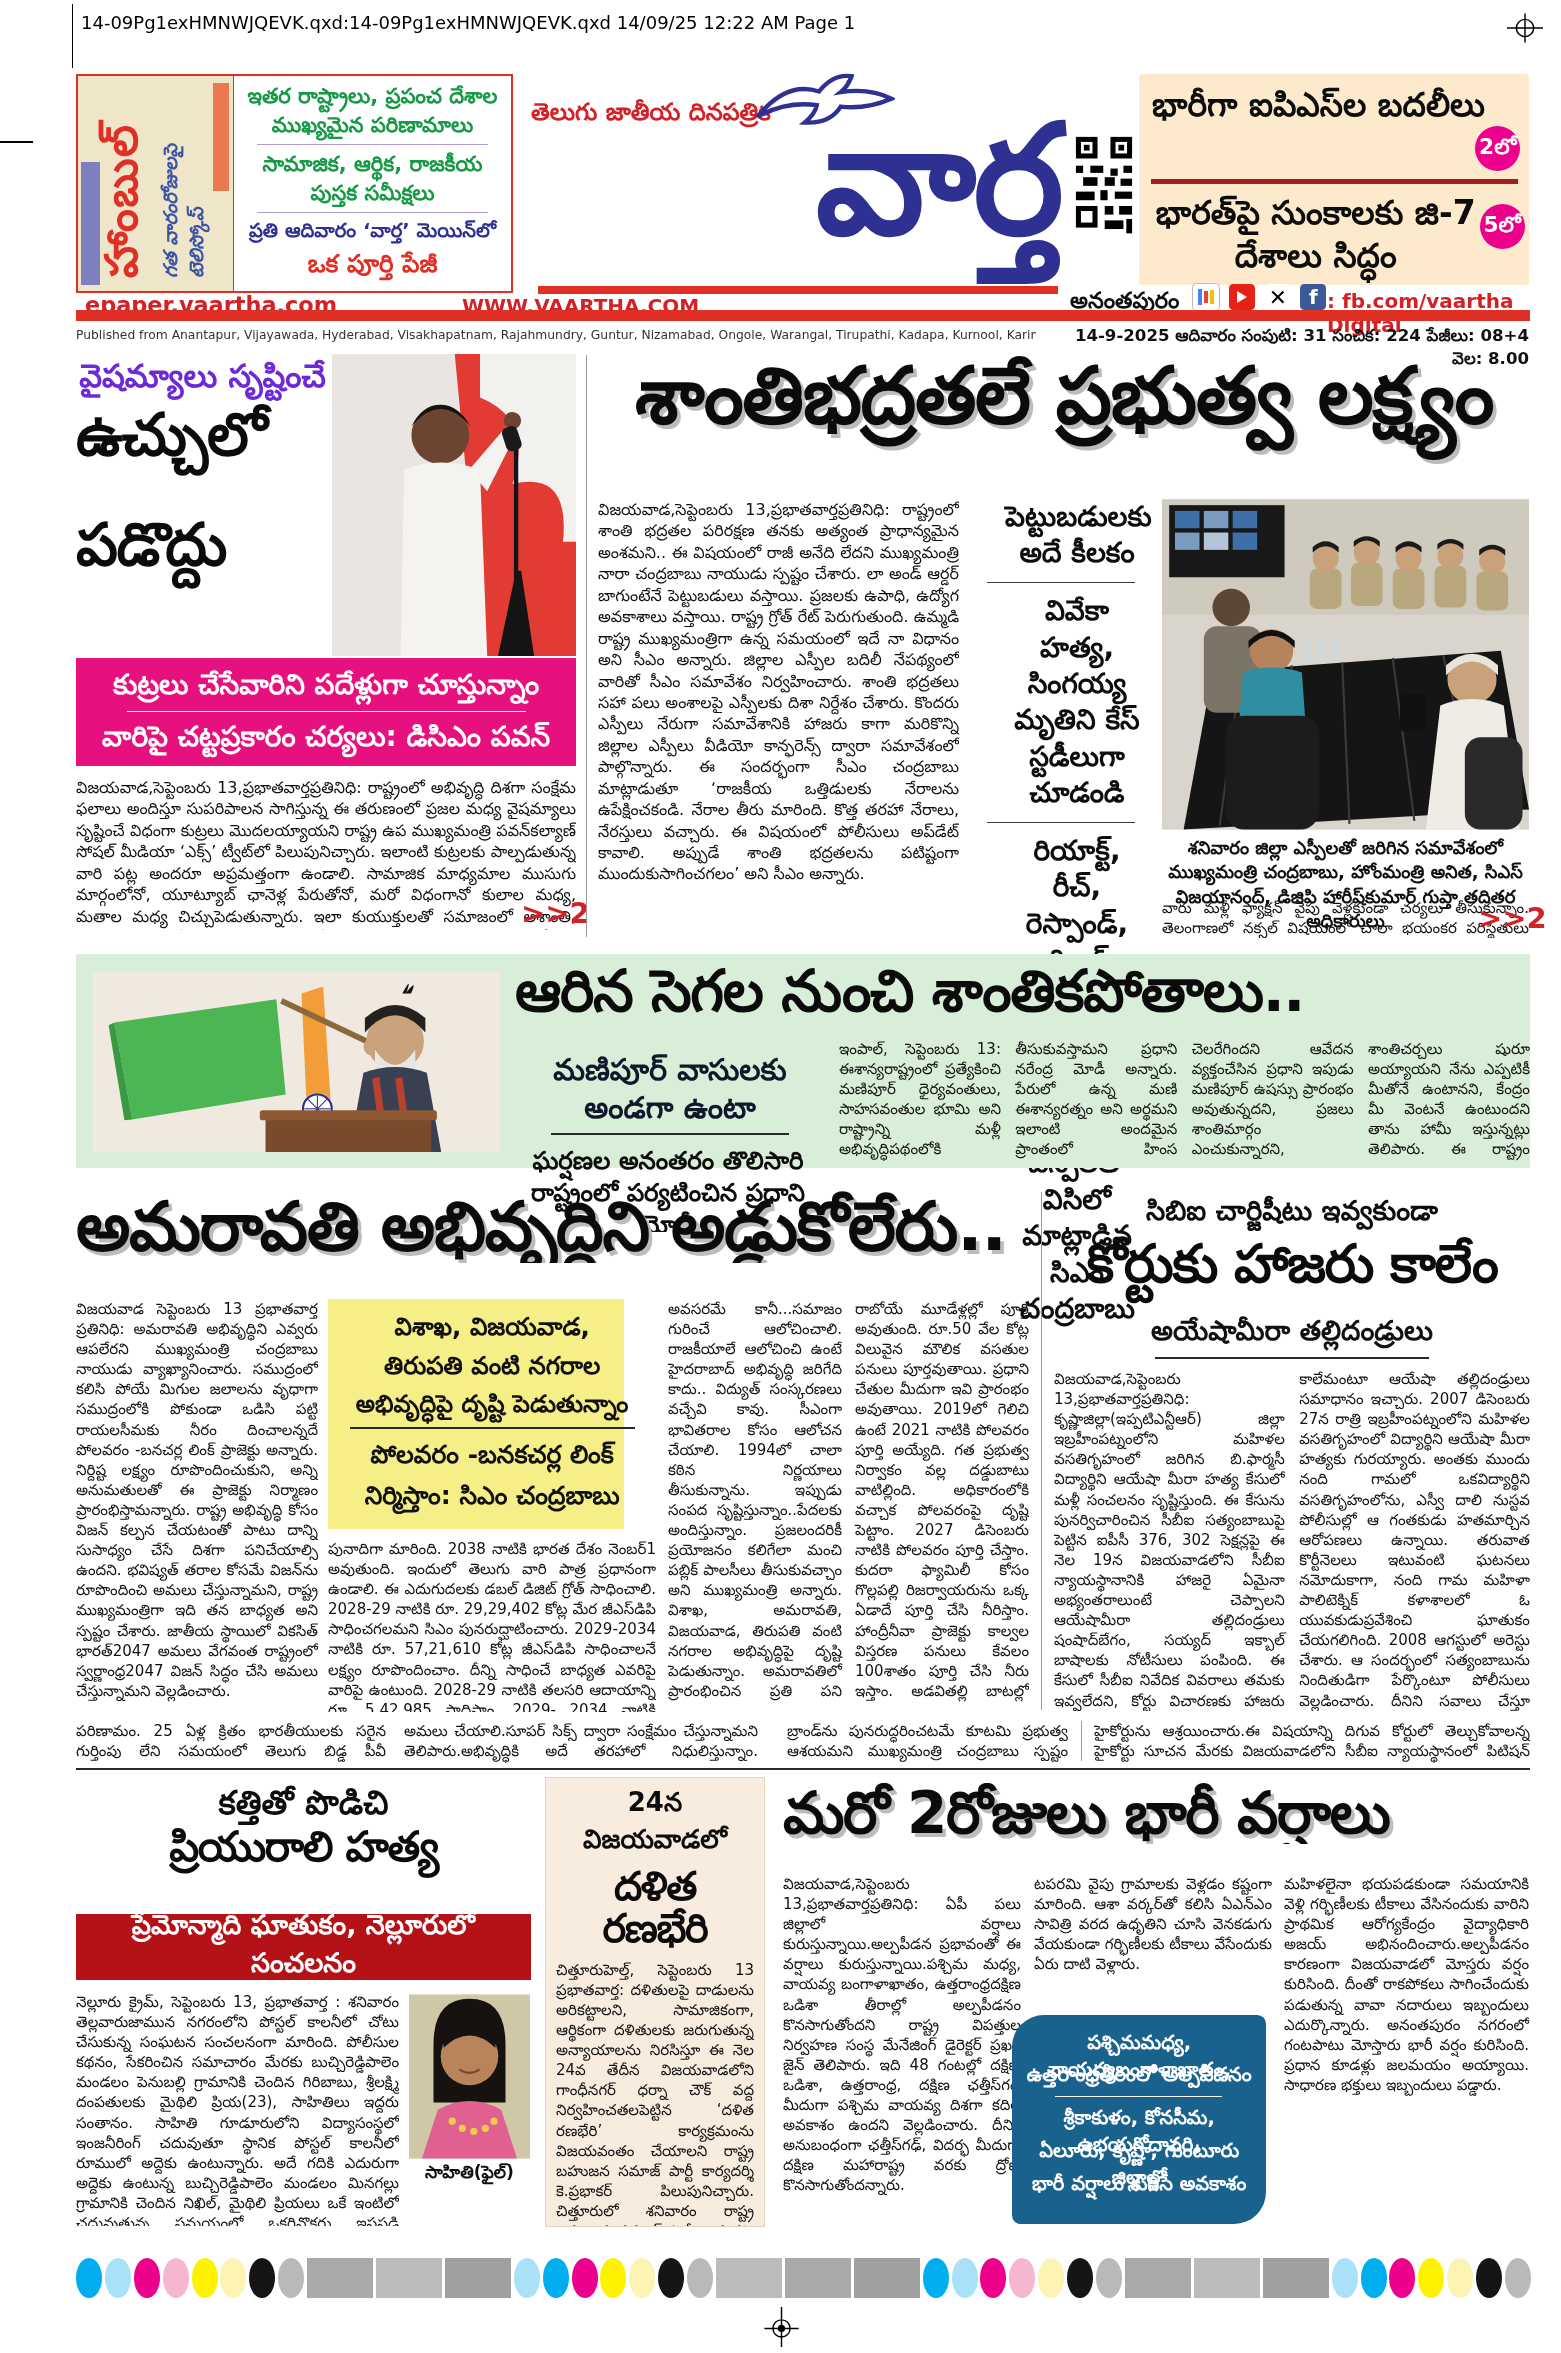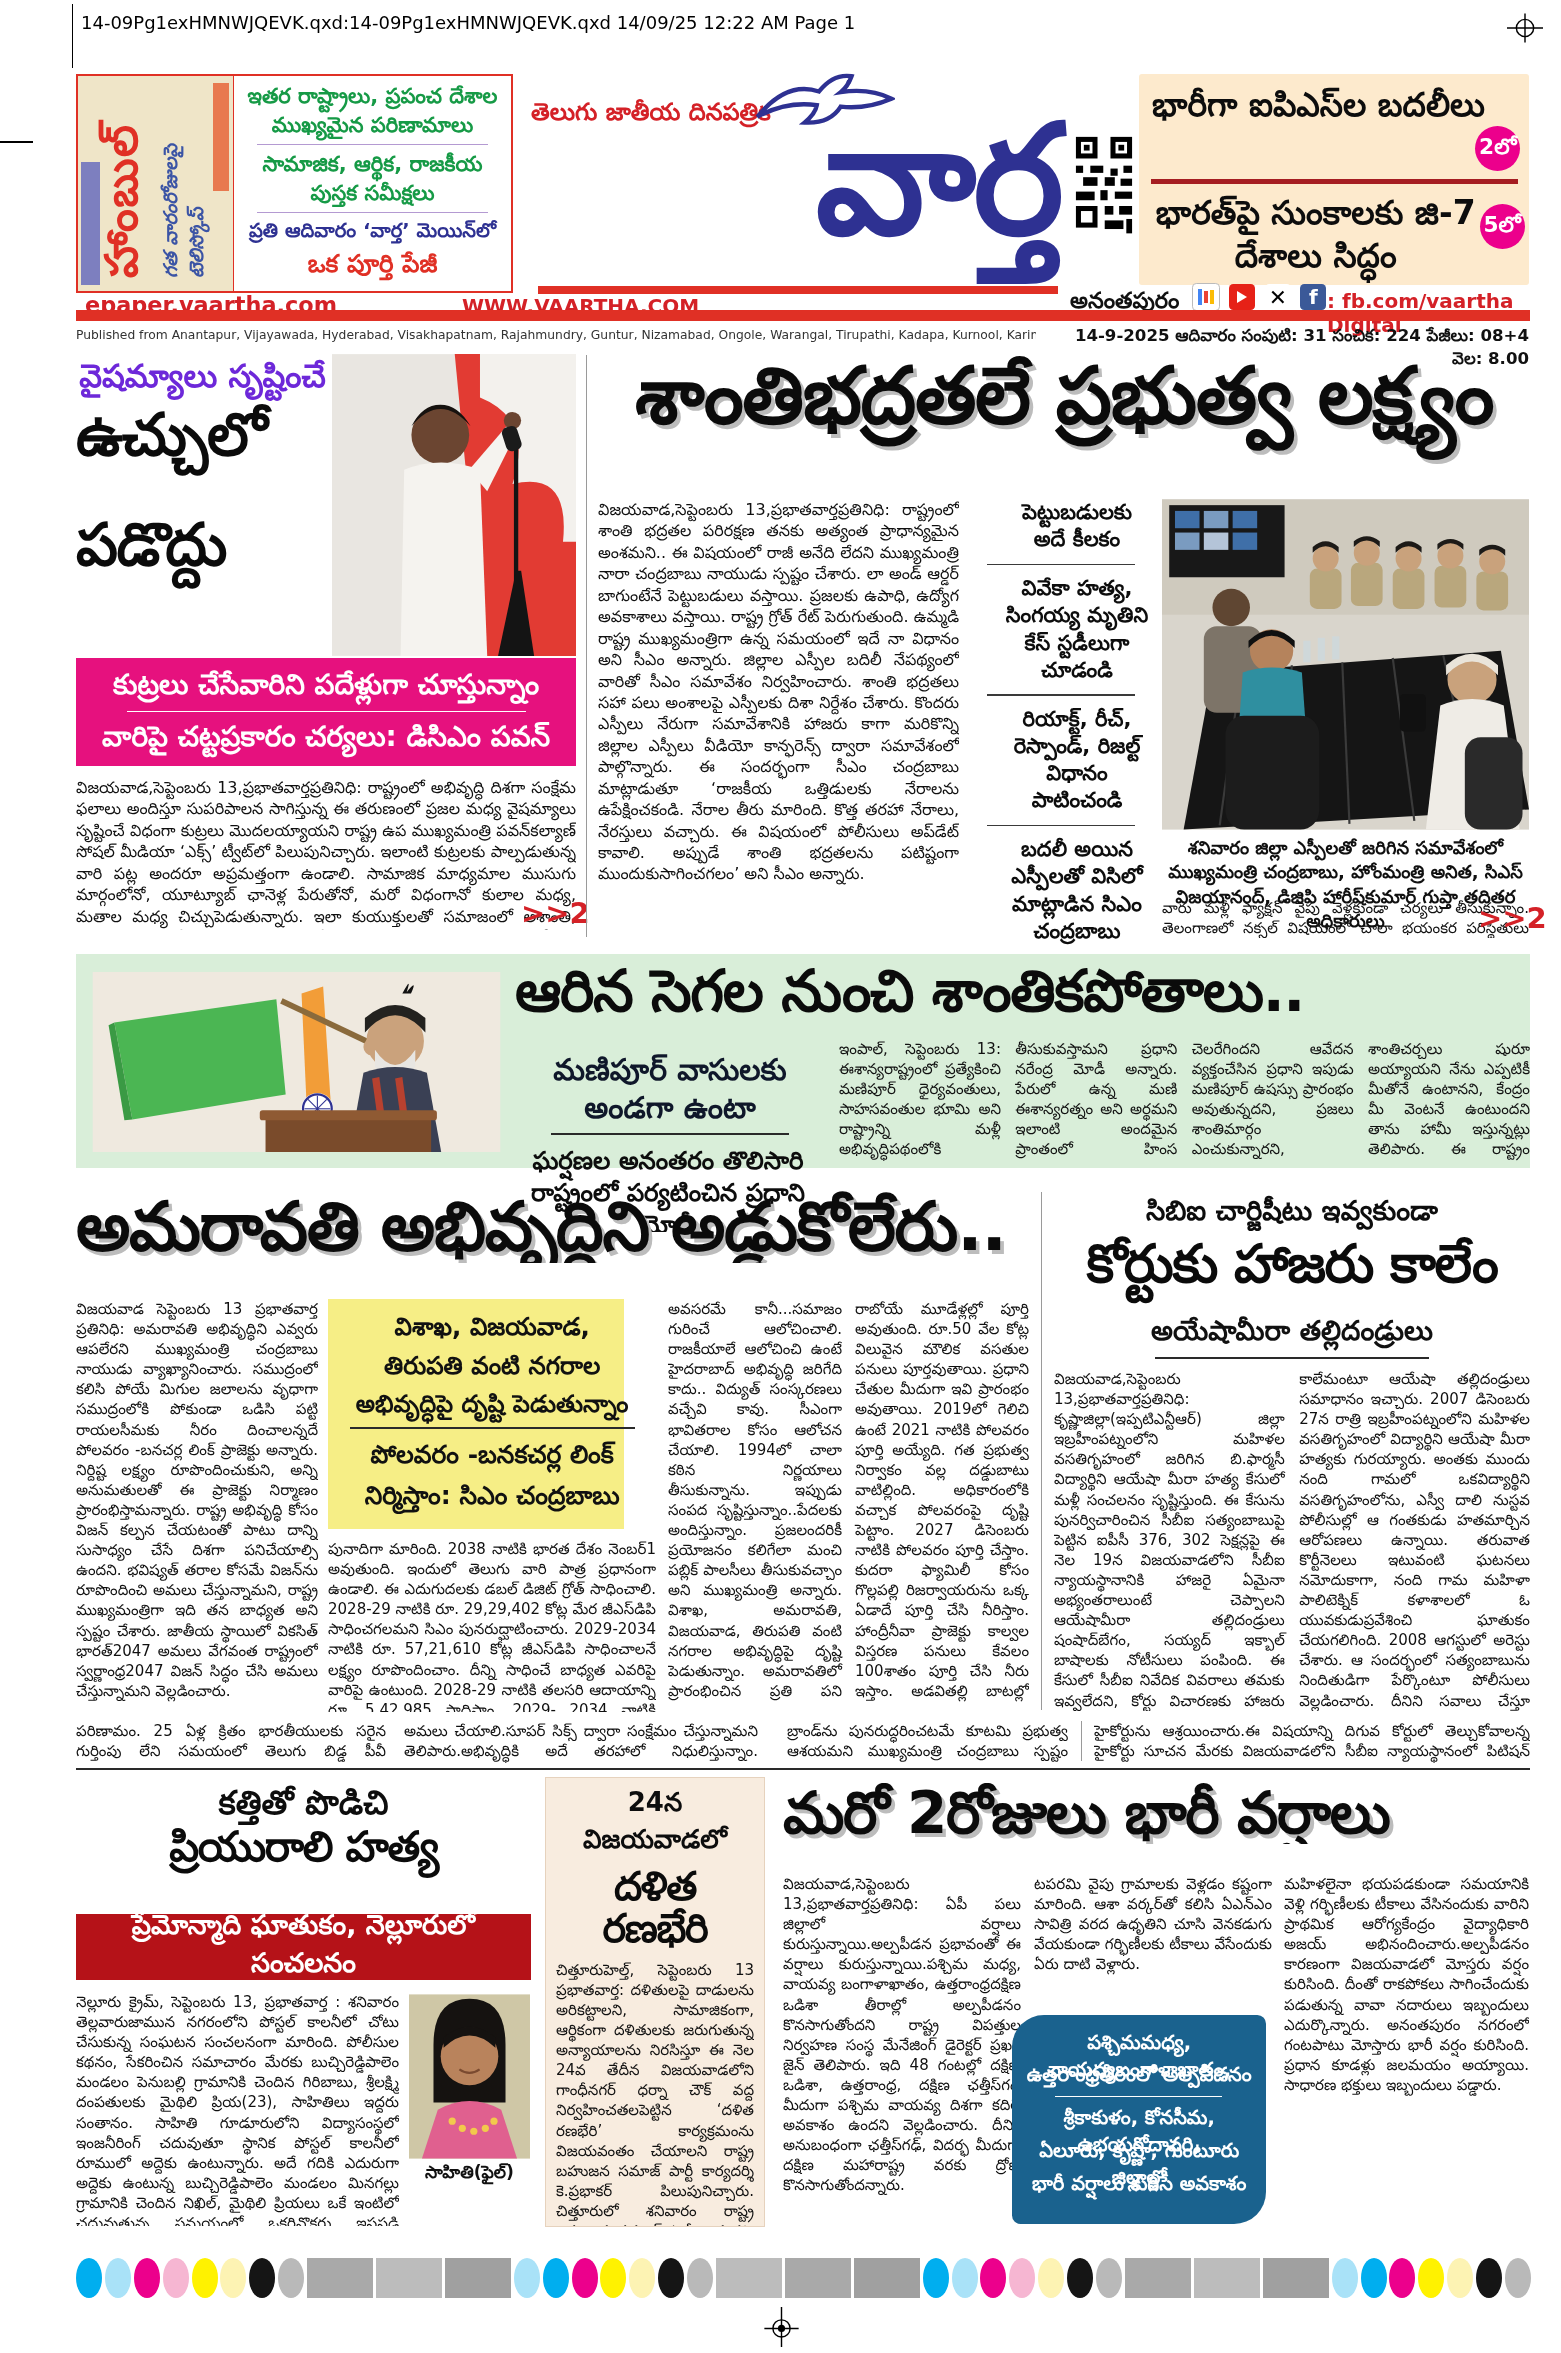--- a/index.html
+++ b/index.html
@@ -25,21 +25,21 @@
   .promo-line-b{color:#2e3192;font-size:19.5px;font-weight:bold;text-align:center;}
   .promo-line-r{color:#e03025;font-size:24.5px;font-weight:900;text-align:center;}
   .promo-rule{height:1.4px;background:#b49ad2;margin:2.9px 19px;}
   .badge{background:#ec008c;color:#fff;border-radius:50%;width:45px;height:45px;display:flex;
          align-items:center;justify-content:center;font-size:21.7px;font-weight:900;}
   .icon-sq{width:26px;height:26px;border-radius:4.3px;display:inline-flex;align-items:center;justify-content:center;
            margin-right:5.8px;vertical-align:middle;}
   
   .h-ink{color:#0b0b0b;font-weight:900;letter-spacing:-1.4px;line-height:1.06;}
   .shadowed{text-shadow:3.6px 3.6px 0 #bcbcbc;}
-  .pullout{font-size:21px;font-weight:900;text-align:center;line-height:1.3;color:#0d0d0d;margin-left:32px;}
+  .pullout{font-size:28px;font-weight:900;text-align:center;line-height:1.3;color:#0d0d0d;margin-left:32px;}
   .pull-rule{height:1.4px;background:#3a3a3a;margin:10px 14.4px;}
   .wbox-line{color:#fff;font-weight:900;text-align:center;}
   
   .calbar{display:flex;align-items:center;gap:2.9px;}
   .dot{width:26px;height:40px;border-radius:50%;flex:0 0 auto;}
   .gblk{height:40px;flex:0 0 auto;}
   .c-cy{background:#00aeef}.c-lcy{background:#a9e2f8}.c-mg{background:#ec008c}.c-pk{background:#f6b6d2}
   .c-yl{background:#fff200}.c-lyl{background:#fdf3b3}.c-bk{background:#151515}.c-gy{background:#b9b9b9}
   .g1{background:#a9a9a9}.g2{background:#bcbcbc}.g3{background:#a0a0a0}
 </style>

